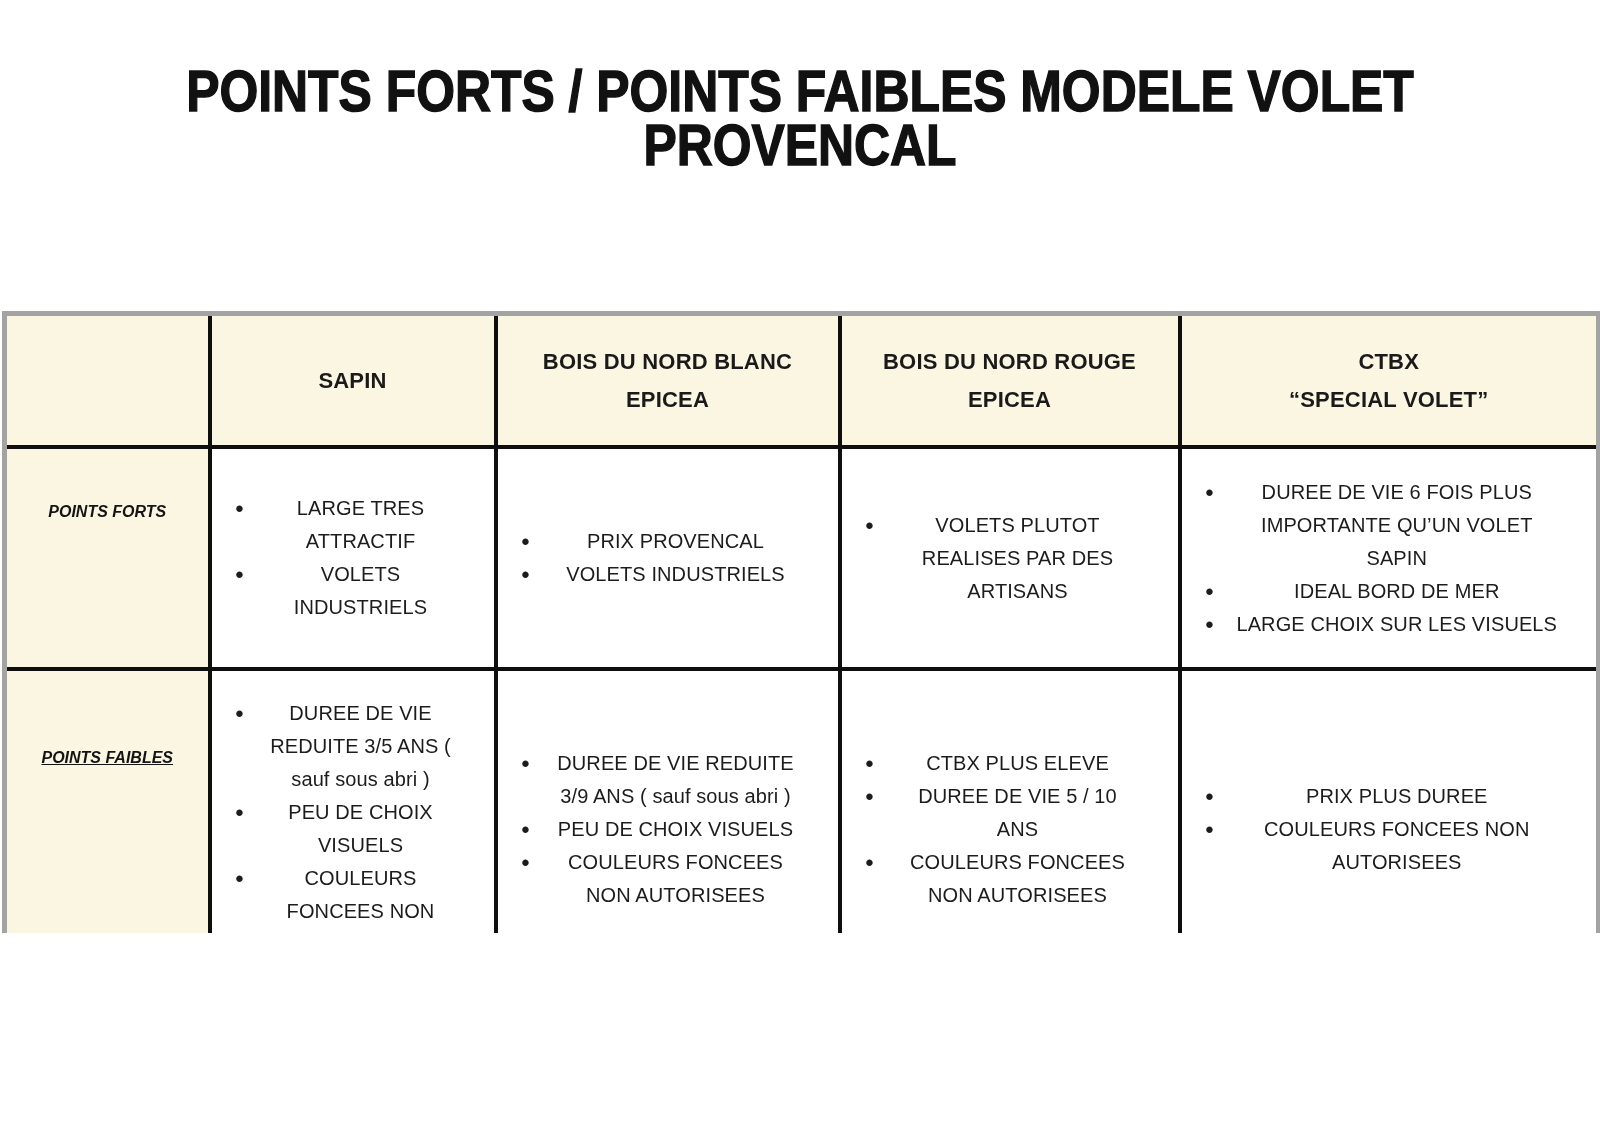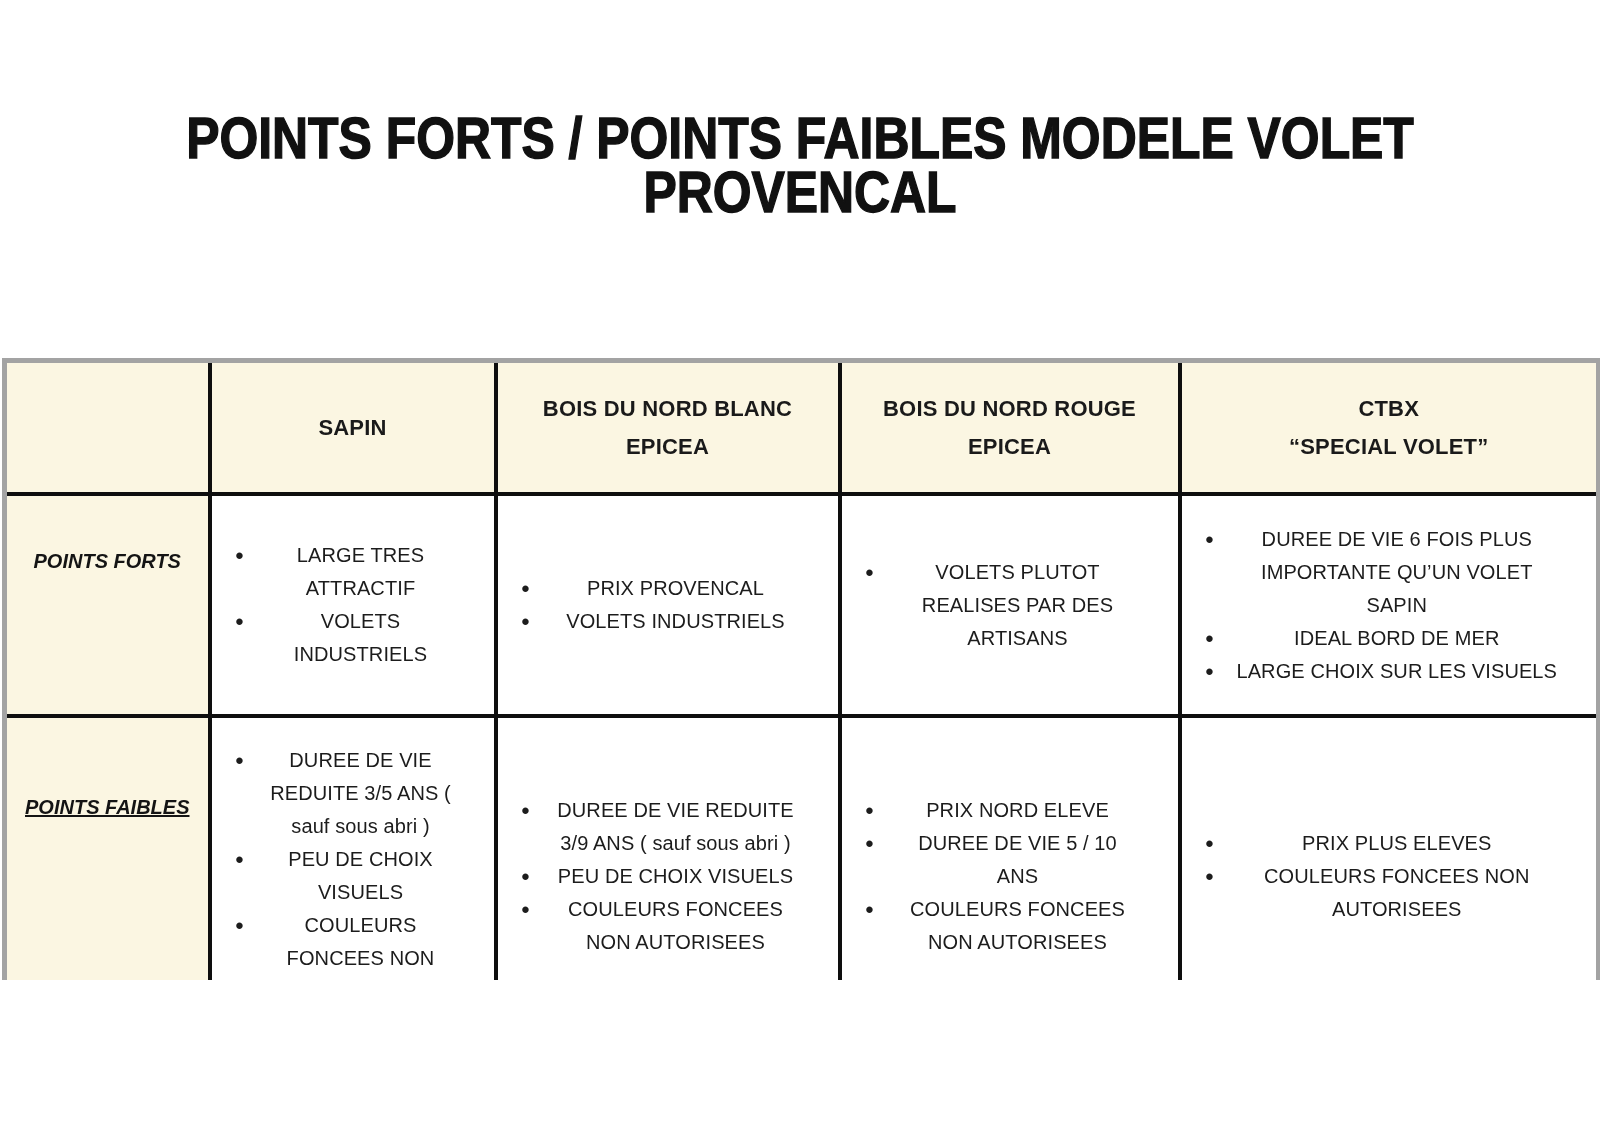--- a/index.html
+++ b/index.html
@@ -3,21 +3,20 @@
 <meta charset="utf-8">
 <style>
   html,body{margin:0;padding:0;background:#ffffff;}
   .page{
     position:relative;
     width:1600px;height:933px;
     background:#ffffff;
     overflow:hidden;
     font-family:"Liberation Sans", sans-serif;
     color:#1c1c1c;
-    margin-top:47px;
   }
   .title{
     width:1560px;
     margin:64px auto 0 auto;
     text-align:center;
     font-size:58px;
     line-height:0.93;
     font-weight:700;
     color:#111111;
     letter-spacing:0px;
@@ -52,21 +51,21 @@
     letter-spacing:0.2px;
   }
   tbody tr.row-forts{height:222px;}
   tbody tr.row-faibles{height:320px;}
   tbody th.row-label{
     background:#fbf6e2;
     vertical-align:top;
     text-align:center;
     font-weight:700;
     font-style:italic;
-    font-size:20px;
+    font-size:16px;
     white-space:nowrap;
     color:#141414;
   }
   tr.row-forts th.row-label{padding-top:54px;}
   tr.row-faibles th.row-label{padding-top:78px;text-decoration:underline;}
   tbody td{
     background:#ffffff;
     vertical-align:middle;
   }
   ul.blist{
@@ -244,42 +243,42 @@
                 <span class="t">COULEURS FONCEES
 NON AUTORISEES</span>
                 <span class="s"></span>
               </li>
             </ul>
         </td>
         <td>
           <ul class="blist">
               <li>
                 <span class="b">•</span>
-                <span class="t">PRIX NORD ELEVE</span>
+                <span class="t">CTBX PLUS ELEVE</span>
                 <span class="s"></span>
               </li>
               <li>
                 <span class="b">•</span>
                 <span class="t">DUREE DE VIE 5 / 10
 ANS</span>
                 <span class="s"></span>
               </li>
               <li>
                 <span class="b">•</span>
                 <span class="t">COULEURS FONCEES
 NON AUTORISEES</span>
                 <span class="s"></span>
               </li>
             </ul>
         </td>
         <td>
           <ul class="blist">
               <li>
                 <span class="b">•</span>
-                <span class="t">PRIX PLUS ELEVES</span>
+                <span class="t">PRIX PLUS DUREE</span>
                 <span class="s"></span>
               </li>
               <li>
                 <span class="b">•</span>
                 <span class="t">COULEURS FONCEES NON
 AUTORISEES</span>
                 <span class="s"></span>
               </li>
             </ul>
         </td>

